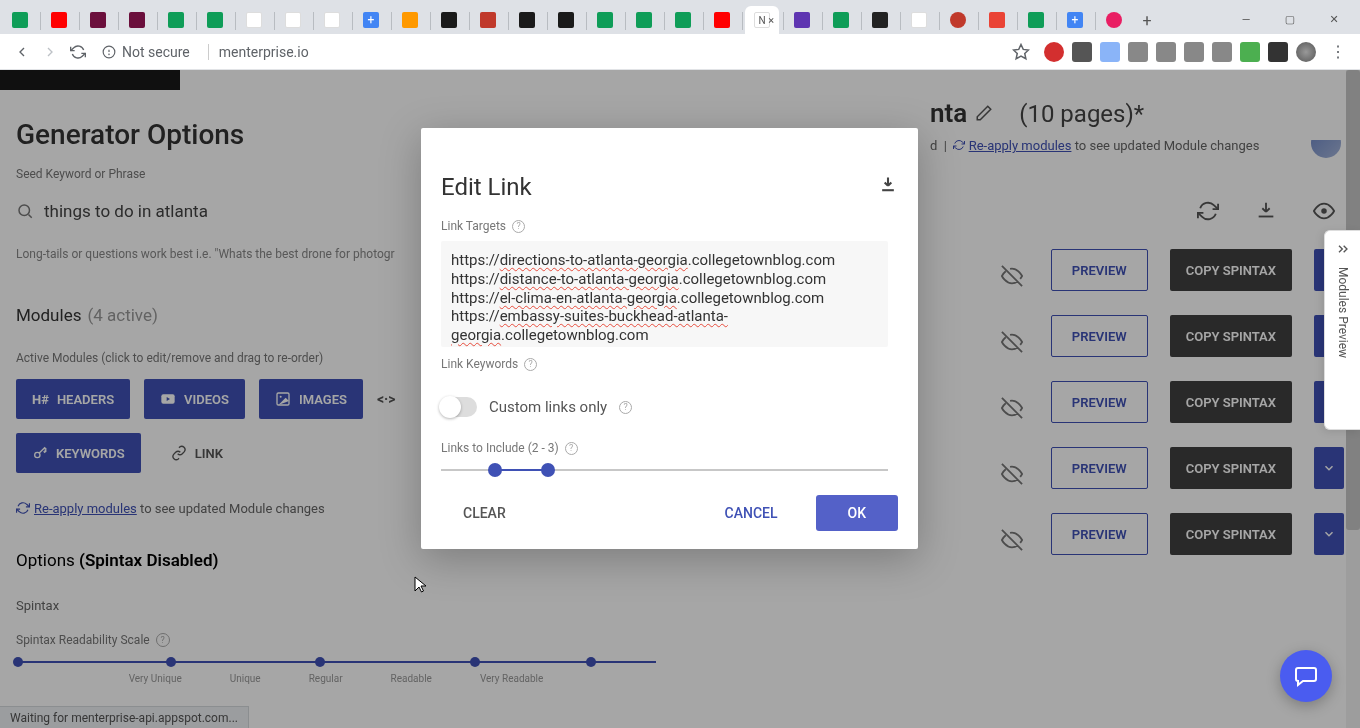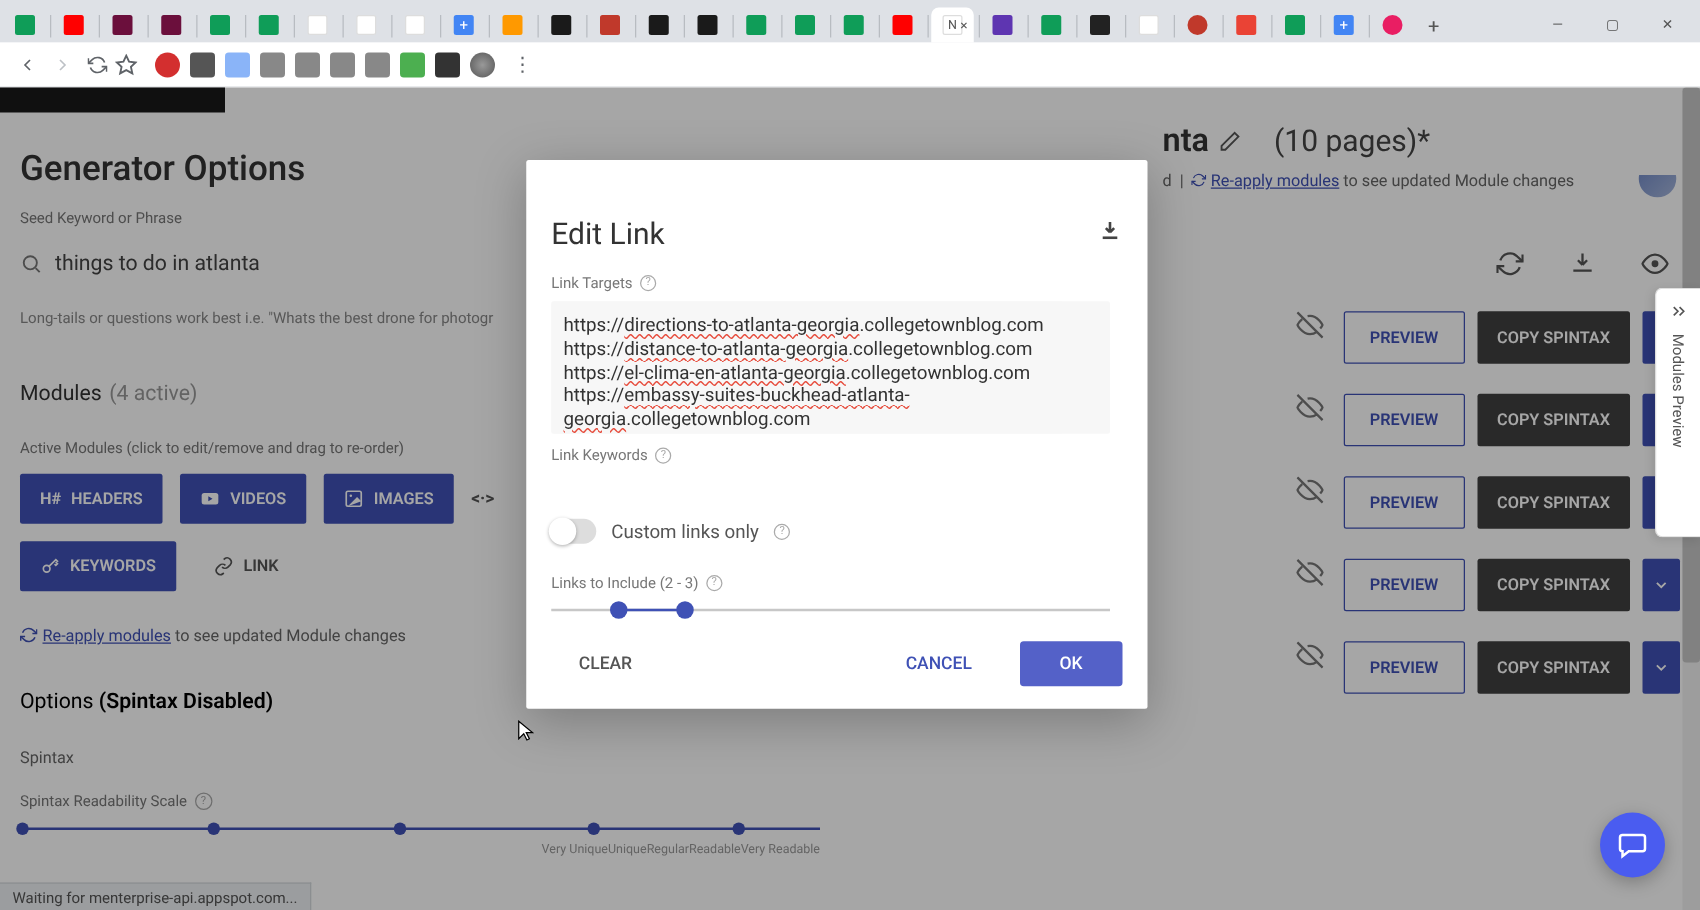--- a/index.html
+++ b/index.html
@@ -68,33 +68,33 @@
 .reapply a { color:#3f51b5; text-decoration:underline; }
 .reapply svg { width:14px; height:14px; vertical-align:-2px; margin-right:4px; color:#3f51b5; }
 
 .opts { margin-top:34px; font-size:17px; }
 .opts .dis { font-weight:600; }
 .spx { margin-top:28px; font-size:13px; color:#666; }
 .scale-lbl { margin-top:20px; font-size:12px; color:#777; display:flex; align-items:center; gap:6px; }
 .scale-lbl .q { width:14px; height:14px; border:1.2px solid #aaa; border-radius:50%; font-size:9px; color:#aaa; text-align:center; line-height:12px; }
 .scale { margin-top:14px; height:2px; background:#3f51b5; width:640px; position:relative; }
 .scale .dot { width:10px; height:10px; background:#3f51b5; border-radius:50%; position:absolute; top:-4px; }
-.scale-names { width:640px; display:flex; justify-content:flex-end; font-size:10px; color:#999; margin-top:10px; }
+.scale-names { width:640px; display:flex; justify-content:center; font-size:10px; color:#999; margin-top:10px;gap:48px; }
 
 
 .right { position:absolute; top:0; right:0; width:430px; padding:28px 16px 0 0; }
 .rtitle { font-size:26px; font-weight:600; color:#333; display:inline-flex; align-items:center; gap:8px; }
 .pages { font-size:24px; color:#444; margin-left:22px; }
 .rsub { font-size:13px; color:#666; margin-top:10px; }
 .rsub a { color:#3f51b5; text-decoration:underline; }
 .ractions { display:flex; gap:18px; justify-content:flex-end; margin-top:38px; }
 .rbtn { width:40px; height:40px; display:flex; align-items:center; justify-content:center; color:#555; }
 .rbtn svg { width:22px; height:22px; }
 .rows { margin-top:18px; display:flex; flex-direction:column; gap:24px; }
-.row { display:flex; gap:10px; align-items:flex-start; justify-content:flex-end; }
+.row { display:flex; gap:22px; align-items:flex-end; justify-content:flex-end; }
 .eye { color:#777; margin-right:6px; }
 .eye svg { width:22px; height:22px; }
 .btn-out { border:1.5px solid #3f51b5; color:#3f51b5; height:42px; padding:0 20px; font-size:13px; font-weight:600; border-radius:2px; display:flex; align-items:center; }
 .btn-fill { background:#404040; color:#fff; height:42px; padding:0 16px; font-size:13px; font-weight:600; border-radius:2px; display:flex; align-items:center; }
 .btn-dd { background:#3f51b5; color:#fff; width:30px; height:42px; display:flex; align-items:center; justify-content:center; border-radius:2px; }
 .btn-dd svg { width:14px; height:14px; }
 
 
 .mp-tab { position:absolute; right:0; top:230px; width:36px; height:200px; background:#fff; border:1px solid #ddd; border-right:none; border-radius:6px 0 0 6px; display:flex; flex-direction:column; align-items:center; padding-top:10px; z-index:6; box-shadow:-2px 2px 8px rgba(0,0,0,0.1); }
 .mp-tab svg { width:16px; height:16px; color:#555; margin-bottom:10px; }
@@ -108,21 +108,21 @@
 .dlicon svg { width:20px; height:20px; }
 .msec { padding:10px 30px 0 20px; }
 .mlbl { font-size:12px; color:#777; display:flex; align-items:center; gap:6px; margin-bottom:8px; }
 .mlbl .q { width:13px; height:13px; border:1.2px solid #aaa; border-radius:50%; font-size:9px; color:#aaa; text-align:center; line-height:11px; }
 .ta-wrap { position:relative; }
 .ta { width:100%; height:106px; border:none; background:#f7f7f7; resize:none; padding:10px 18px 8px 10px; font-size:15px; line-height:1.25; font-family:inherit; color:#333; border-radius:2px; overflow-y:scroll; }
 .ta.kw { height:108px; color:#999; }
 .ta::-webkit-scrollbar { width:14px; }
 .ta::-webkit-scrollbar-thumb { background:#c6c6c6; border:4px solid #f7f7f7; border-radius:8px; }
 .spell { text-decoration:underline wavy #e74c3c; text-decoration-thickness:1px; text-underline-offset:2px; }
-.tog { display:flex; align-items:center; gap:12px; margin-top:26px; }
+.tog { display:flex; align-items:center; gap:12px; margin-top:8px; }
 .sw { width:36px; height:20px; background:#ddd; border-radius:12px; position:relative; }
 .sw .kn { width:22px; height:22px; background:#fff; border-radius:50%; box-shadow:0 1px 3px rgba(0,0,0,0.3); position:absolute; top:-1px; left:-2px; }
 .tog .tl { font-size:15px; color:#555; }
 .slider-wrap { margin-top:24px; }
 .slider { height:2px; background:#c7c7c7; position:relative; margin-top:14px; }
 .slider .fill { position:absolute; height:2px; background:#3f51b5; left:52px; width:56px; }
 .slider .h { width:14px; height:14px; background:#3f51b5; border-radius:50%; position:absolute; top:-6px; }
 .mactions { display:flex; align-items:center; padding:24px 20px 0 20px; }
 .mbtn { font-size:14px; font-weight:500; padding:10px 22px; border-radius:3px; }
 .mbtn.clear { color:#555; }
@@ -280,20 +280,32 @@
       <svg viewBox="0 0 24 24" fill="none" stroke="currentColor" stroke-width="2">
         <path d="M9 18l6-6-6-6"></path>
       </svg>
     </div>
   <div class="navbtn">
       <svg viewBox="0 0 24 24" fill="none" stroke="currentColor" stroke-width="2">
         <path d="M1 4v6h6M23 20v-6h-6"></path>
         <path d="M20.49 9A9 9 0 005.64 5.64L1 10m22 4l-4.64 4.36A9 9 0 013.51 15"></path>
       </svg>
     </div>
+  <div class="url">
+    <span class="url-sec">
+        <svg viewBox="0 0 24 24" fill="none" stroke="currentColor" stroke-width="2">
+          <circle cx="12" cy="12" r="10"></circle>
+          <line x1="12" y1="8" x2="12" y2="12"></line>
+          <circle cx="12" cy="16" r="0.5"></circle>
+        </svg>
+        <span>Not secure</span>
+      </span>
+    <span class="url-pipe"></span>
+    <span>menterprise.io</span>
+  </div>
   <svg width="18" height="18" viewBox="0 0 24 24" fill="none" stroke="#5f6368" stroke-width="2">
       <polygon points="12 2 15 8.5 22 9.3 17 14 18.5 21 12 17.5 5.5 21 7 14 2 9.3 9 8.5 12 2"></polygon>
     </svg>
   <div class="exts" style="margin-left:14px;">
     <div class="ext" style="background:#d32f2f;border-radius:50%;"></div>
     <div class="ext" style="background:#555;"></div>
     <div class="ext" style="background:#8ab4f8;"></div>
     <div class="ext" style="background:#888;"></div>
     <div class="ext" style="background:#888;"></div>
     <div class="ext" style="background:#888;"></div>

